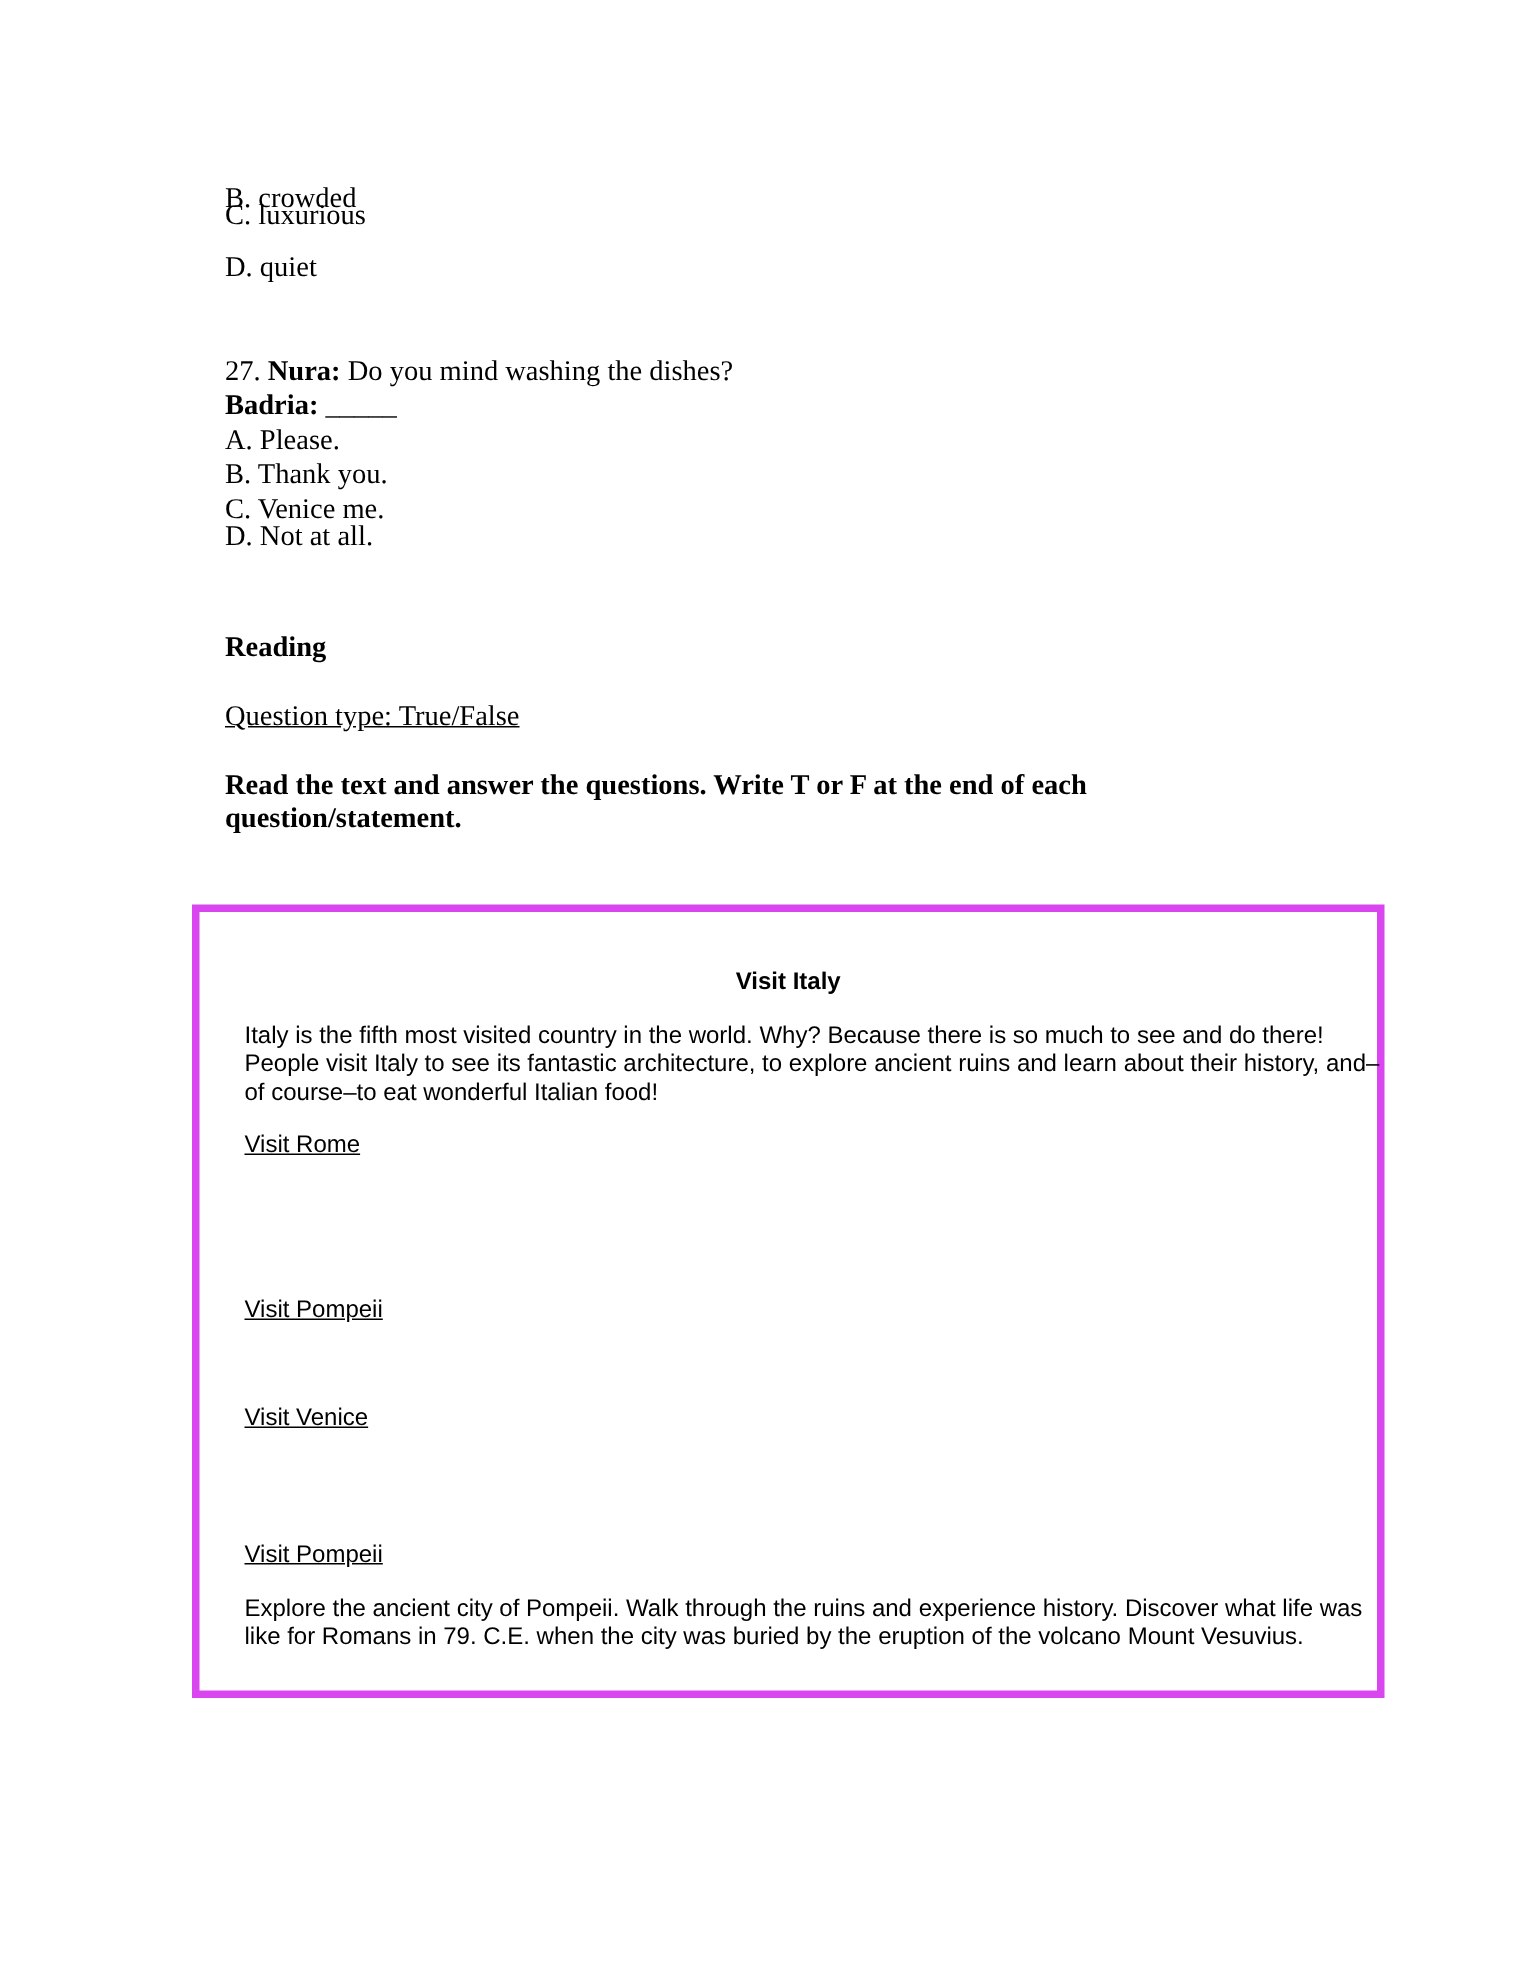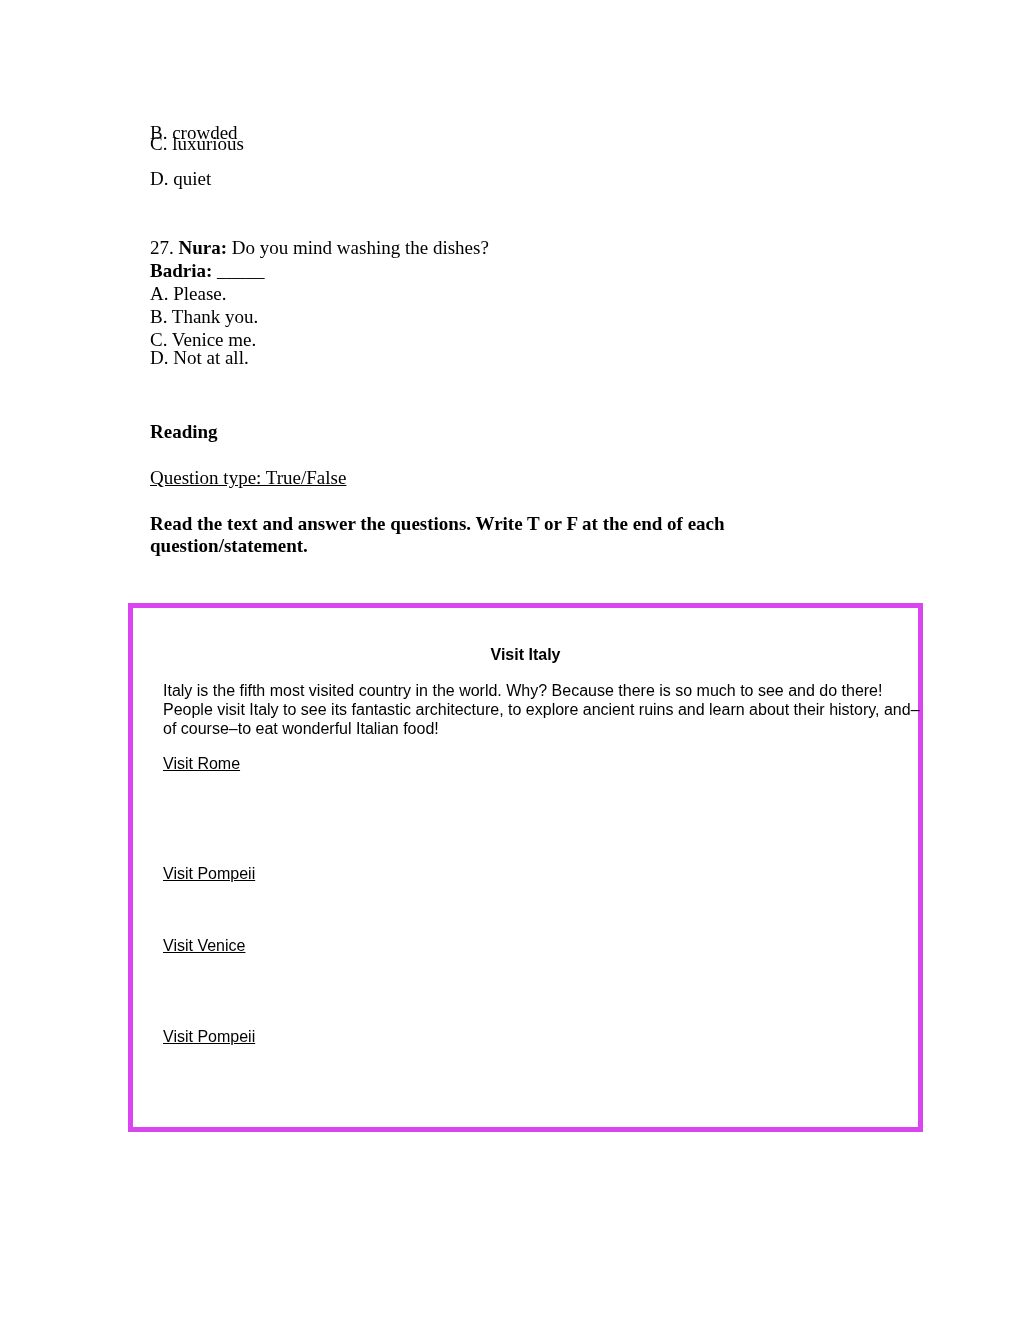--- a/index.html
+++ b/index.html
@@ -87,13 +87,14 @@
   <div class="passage-title">Visit Italy</div>
   <div class="p" style="top:73px">Italy is the fifth most visited country in the world. Why? Because there is so much to see and do there! People visit Italy to see its fantastic architecture, to explore ancient ruins and learn about their history, and–of course–to eat wonderful Italian food!</div>
 
   <div class="sub" style="top:146px">Visit Rome</div>
 
   <div class="sub" style="top:256px">Visit Pompeii</div>
 
   <div class="sub" style="top:328px">Visit Venice</div>
 
   <div class="sub" style="top:419px">Visit Pompeii</div>
+  <div class="p" style="top:455px">Explore the ancient city of Pompeii. Walk through the ruins and experience history. Discover what life was like for Romans in 79. C.E. when the city was buried by the eruption of the volcano Mount Vesuvius.</div>
 </div>
 
 </body></html>

